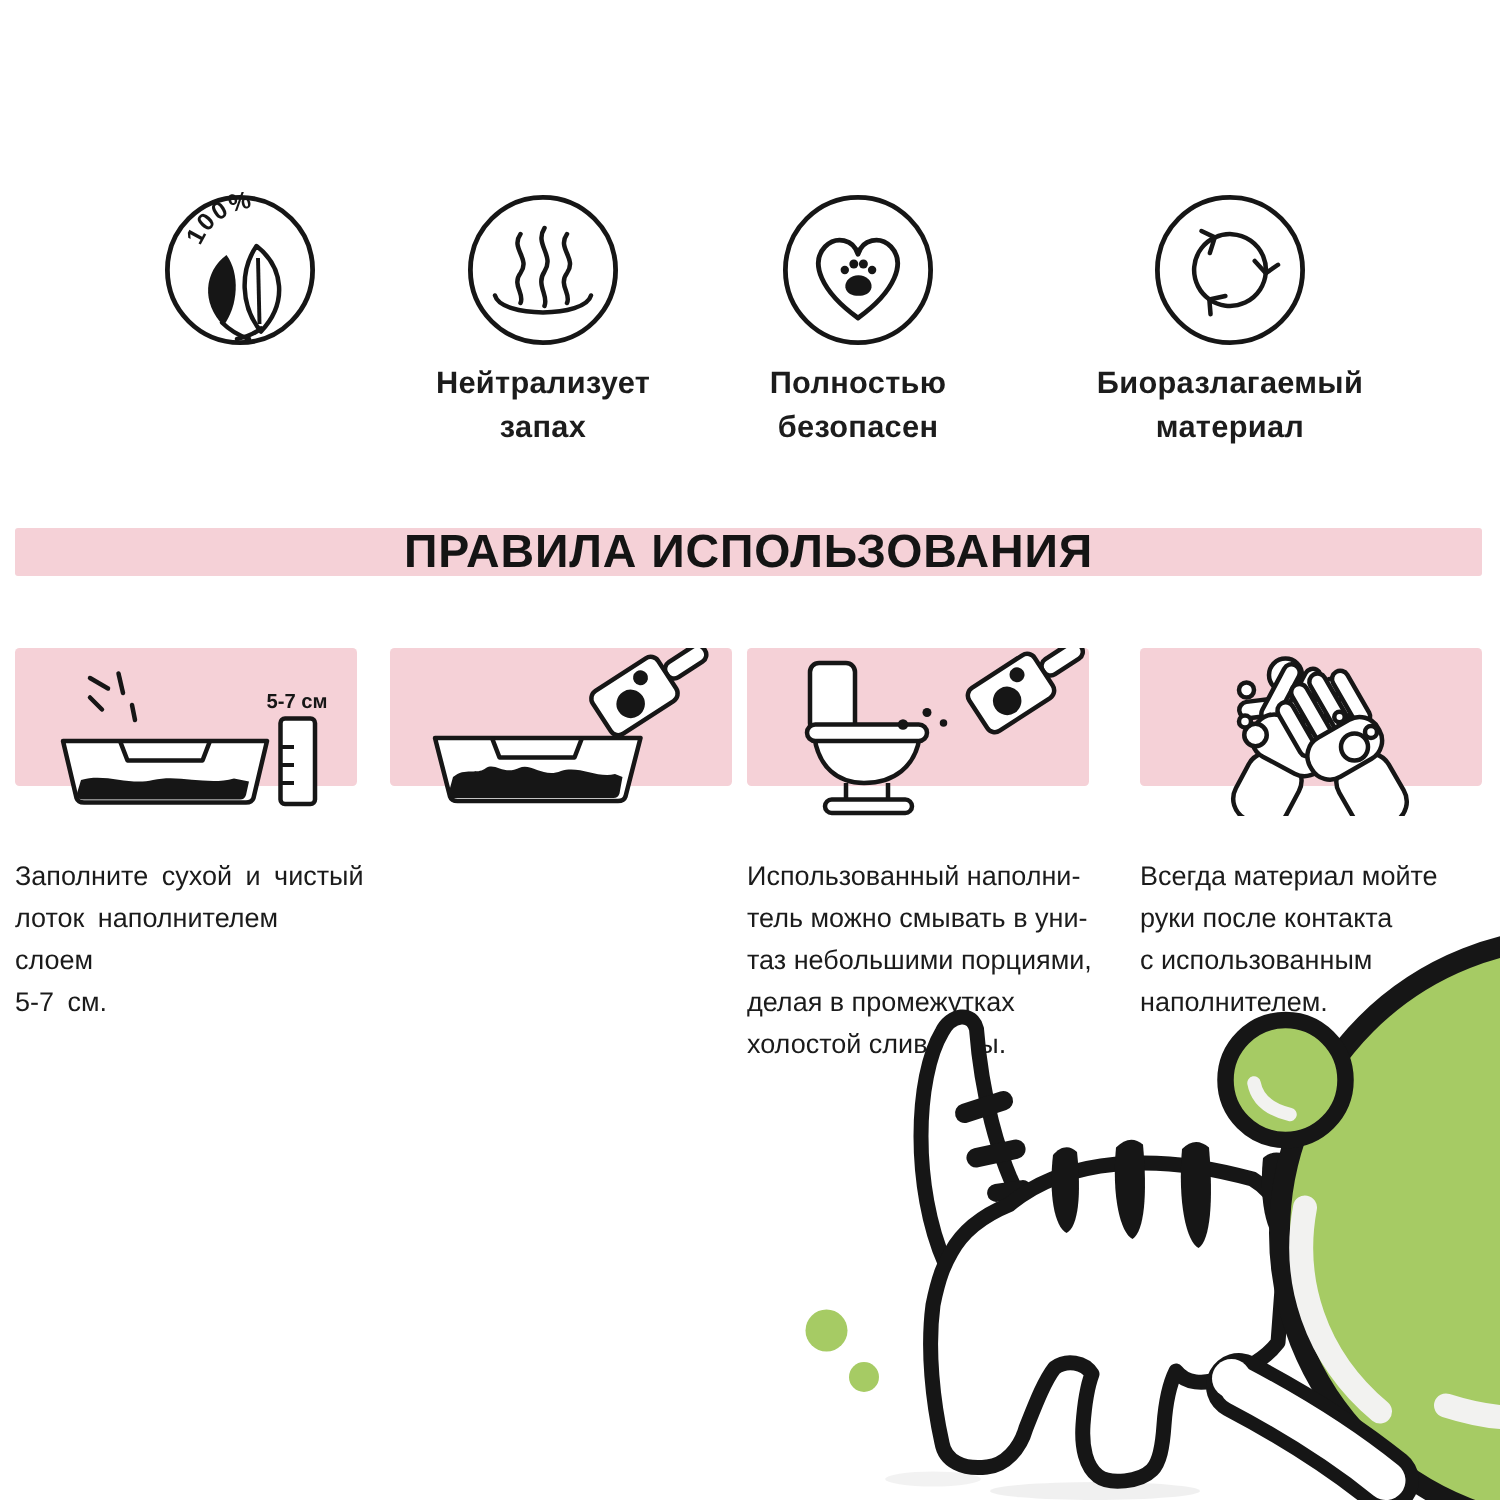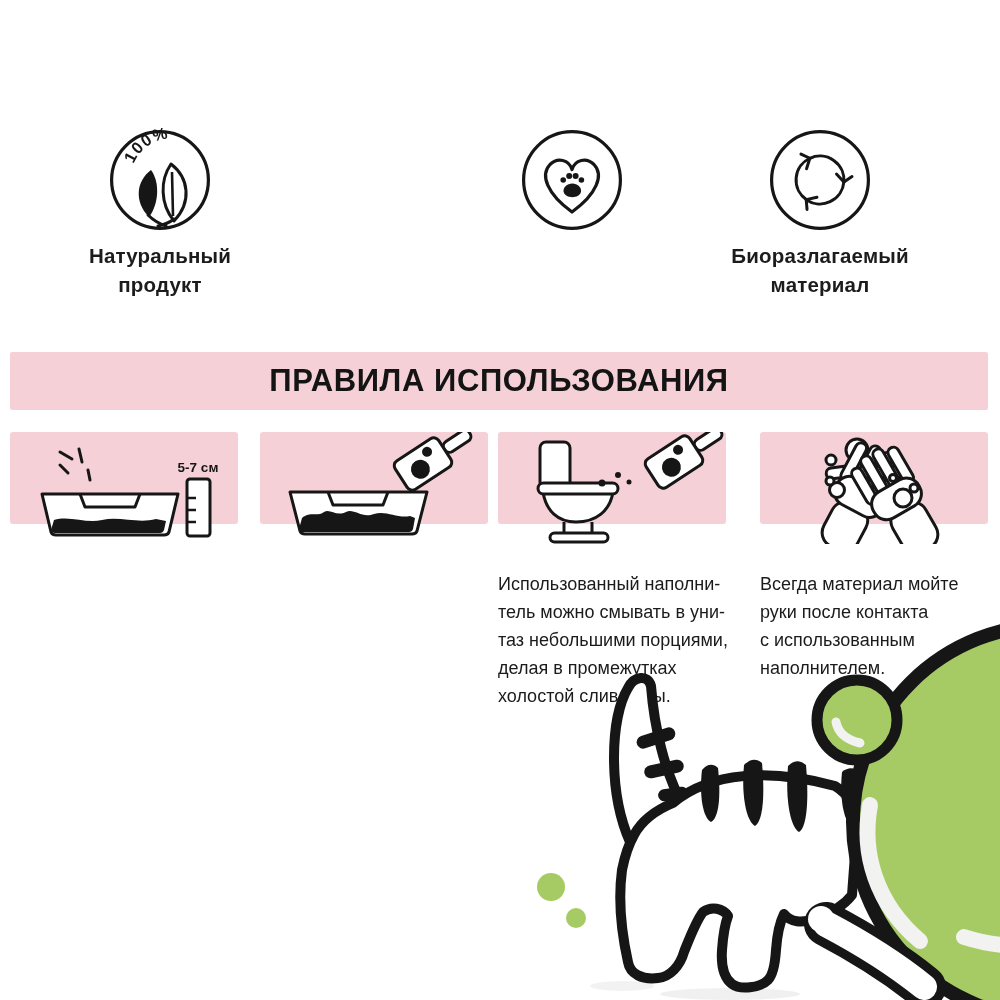--- a/index.html
+++ b/index.html
@@ -10,21 +10,21 @@
   
   .feature{position:absolute;top:128px;width:224px;text-align:center;}
   .feature .ficon{width:104px;height:104px;display:block;margin:0 auto;}
   .feature-label{
     margin-top:9px;font-size:20.5px;line-height:29px;font-weight:700;
     color:#1c1c1c;white-space:pre-line;letter-spacing:.2px;
   }
   .f1{left:48px;} .f2{left:250px;} .f3{left:460px;} .f4{left:708px;}
   
   .banner{
-    position:absolute;left:10px;top:352px;width:978px;height:58px;background:#f5d1d7;
+    position:absolute;left:10px;top:352px;width:978px;height:32px;background:#f5d1d7;
     display:flex;align-items:center;justify-content:center;border-radius:2px;
   }
   .banner-title{margin:0;font-size:31px;font-weight:700;letter-spacing:.6px;color:#141414;}
   
   .card-box{position:absolute;top:432px;width:228px;height:92px;background:#f5d1d7;border-radius:3px;}
   .card-box svg{width:228px;height:112px;display:block;}
   .card-text{
     position:absolute;top:552px;width:234px;font-size:18px;line-height:28px;
     color:#1b1b1b;white-space:pre-line;letter-spacing:0;
   }
@@ -46,35 +46,46 @@
       <path id="arc100" d="M25,38 A40,40 0 0 1 92,23" fill="none" stroke="none"></path>
       <text font-size="16.5" font-weight="bold" letter-spacing="1" fill="#161616">
         <textPath href="#arc100" startOffset="2">100%</textPath>
       </text>
       <path d="M43,42 C28,53 26,74 41,89 C51,76 52,54 43,42 Z" fill="#161616"></path>
       <path d="M63,36 C81,50 84,74 66,93 C52,76 52,52 63,36 Z" fill="#ffffff" class="ink" stroke-width="3" stroke-linejoin="round"></path>
       <line x1="65" y1="88" x2="64" y2="44" class="ink" stroke-width="2.6"></line>
       <path d="M40,87 C46,93 52,96 58,98" fill="none" class="ink" stroke-width="3" stroke-linecap="round"></path>
       <path d="M66,91 C61,95 55,97 50,98" fill="none" class="ink" stroke-width="3" stroke-linecap="round"></path>
     </svg>
-    <div class="feature-label">Натуральный
-продукт</div>
-  </div>
-
+  </div>
+
+  <div class="feature f2">
+    <svg class="ficon" viewBox="0 0 104 104">
+      <circle cx="52" cy="52" r="48.4" fill="none" class="ink" stroke-width="3.2"></circle>
+      <path d="M37,28 C30,38 44,44 37,54 C31,62 40,68 37,74" fill="none" class="ink" stroke-width="3" stroke-linecap="round"></path>
+      <path d="M53,24 C46,35 60,42 53,53 C47,62 56,69 53,76" fill="none" class="ink" stroke-width="3" stroke-linecap="round"></path>
+      <path d="M68,28 C61,38 75,44 68,54 C62,62 71,68 68,74" fill="none" class="ink" stroke-width="3" stroke-linecap="round"></path>
+      <path d="M20,69 C24,84 80,84 84,69" fill="none" class="ink" stroke-width="3" stroke-linecap="round"></path>
+    </svg>
+    <div class="feature-label">Нейтрализует
+запах</div>
+  </div>
 
   <div class="feature f3">
     <svg class="ficon" viewBox="0 0 104 104">
       <circle cx="52" cy="52" r="48.4" fill="none" class="ink" stroke-width="3.2"></circle>
       <path d="M52,84 C27,66 20,47 30,36.5 C37.5,29 49,31.5 52,41.5 C55,31.5 66.5,29 74,36.5 C84,47 77,66 52,84 Z" fill="none" class="ink" stroke-width="3.2" stroke-linejoin="round"></path>
       <circle cx="43.2" cy="52" r="2.8" fill="#161616"></circle>
       <circle cx="49.2" cy="48" r="3" fill="#161616"></circle>
       <circle cx="55.6" cy="48" r="3" fill="#161616"></circle>
       <circle cx="61.4" cy="52" r="2.8" fill="#161616"></circle>
       <path d="M52.3,55.5 C47,55.5 43,59.5 43.6,63.6 C44.2,67.6 48.3,69.2 52.3,69.2 C56.3,69.2 60.4,67.6 61,63.6 C61.6,59.5 57.6,55.5 52.3,55.5 Z" fill="#161616"></path>
     </svg>
+    <div class="feature-label">Полностью
+безопасен</div>
   </div>
 
   <div class="feature f4">
     <svg class="ficon" viewBox="0 0 104 104">
       <circle cx="52" cy="52" r="48.4" fill="none" class="ink" stroke-width="3.2"></circle>
       <g fill="none" class="ink" stroke-width="3" stroke-linecap="round" stroke-linejoin="round">
         <path d="M41.9,30.3 A24,24 0 0 1 75.9,54.1"></path>
         <path d="M75.9,54.1 L68.5,46 M75.9,54.1 L84,48.5"></path>
       </g>
       <g transform="rotate(120 52 52)" fill="none" class="ink" stroke-width="3" stroke-linecap="round" stroke-linejoin="round">
@@ -103,20 +114,23 @@
           <path d="M78,38 L80,48"></path>
       </g>
       <path d="M32,62 L41,100 Q42,103 46,103 L154,103 Q158,103 159,100 L168,62 Z" fill="#ffffff" class="ink" stroke-width="3" stroke-linejoin="round"></path>
       <path d="M70,62 L75,75 L125,75 L130,62" fill="none" class="ink" stroke-width="3" stroke-linejoin="round"></path>
       <path d="M41,98 L44,88 C60,83 76,92 92,88 C110,84 128,92 146,87 L156,89 L154,98 Q153,101 150,101 L45,101 Q42,101 41,98 Z" fill="#161616"></path>
       <rect x="177" y="47" width="23" height="57" rx="3" fill="#ffffff" class="ink" stroke-width="3"></rect>
       <path d="M177,66 h9 M177,78 h9 M177,90 h9" class="ink" stroke-width="2.6"></path>
       <text x="188" y="40" text-anchor="middle" font-size="13.5" font-weight="bold" fill="#161616">5-7 см</text>
     </svg>
   </div>
+  <p class="card-text c1 wide-gaps">Заполните сухой и чистый
+лоток наполнителем слоем
+5-7 см.</p>
 
   <div class="card-box c2">
     <svg viewBox="0 0 228 112">
       <path d="M30,60 L40,99 Q41,102 45,102 L152,102 Q156,102 157,99 L167,60 Z" fill="#ffffff" class="ink" stroke-width="3" stroke-linejoin="round"></path>
       <path d="M68,60 L73,73 L123,73 L128,60" fill="none" class="ink" stroke-width="3" stroke-linejoin="round"></path>
       <path d="M39,97 L42,86 C50,79 58,85 64,80 C70,76 76,85 86,80 C94,76 102,87 114,82 C126,78 138,87 150,84 L155,86 L153,97 Q152,100 149,100 L42,100 Q40,100 39,97 Z" fill="#161616"></path>
       <g transform="translate(163,32) rotate(-33)">
         <rect x="26" y="-6.5" width="30" height="12" rx="5.5" fill="#ffffff" class="ink" stroke-width="3"></rect>
         <rect x="-26" y="-17" width="52" height="34" rx="6" fill="#ffffff" class="ink" stroke-width="3"></rect>
         <circle cx="-5" cy="3" r="9.5" fill="#161616"></circle>

